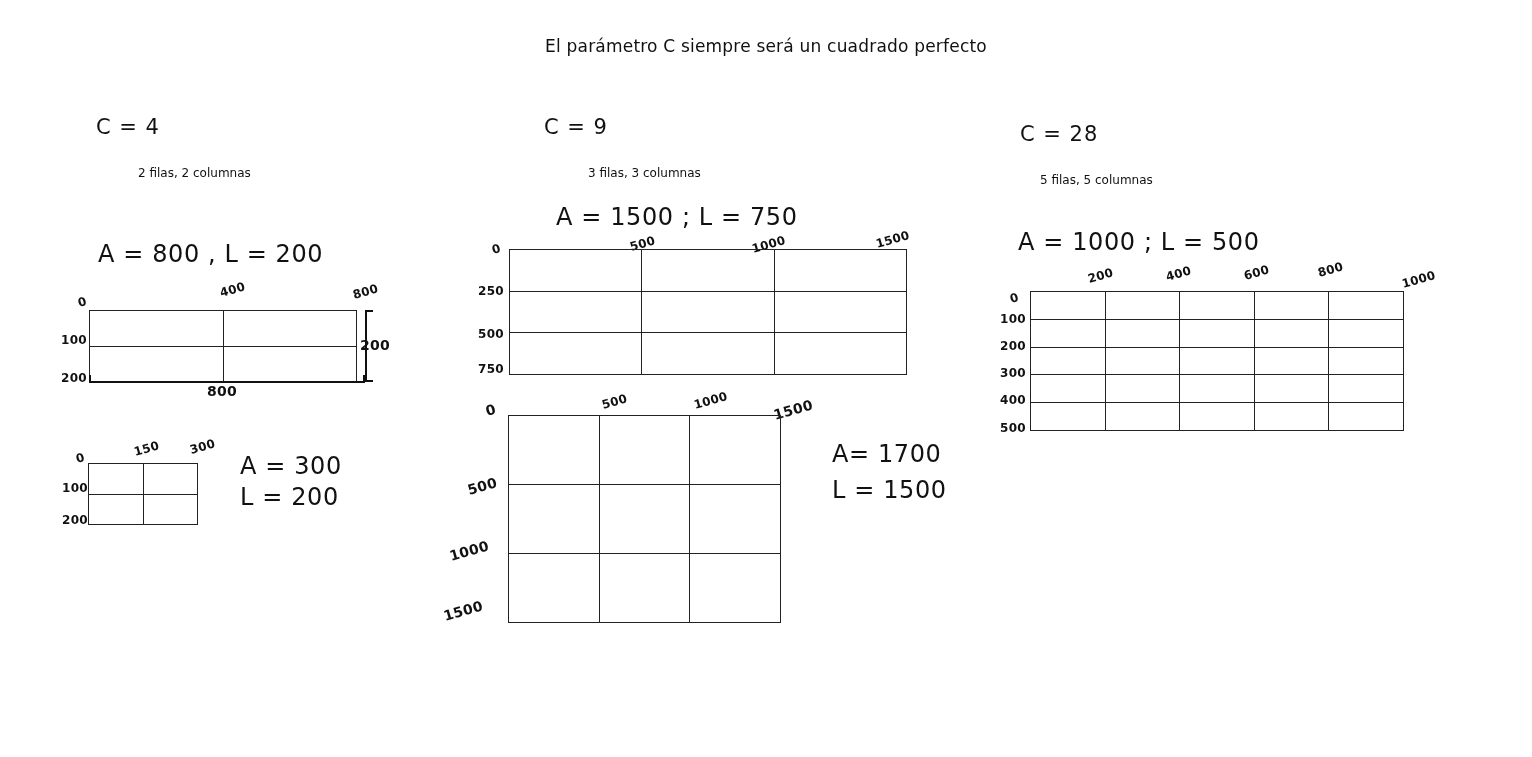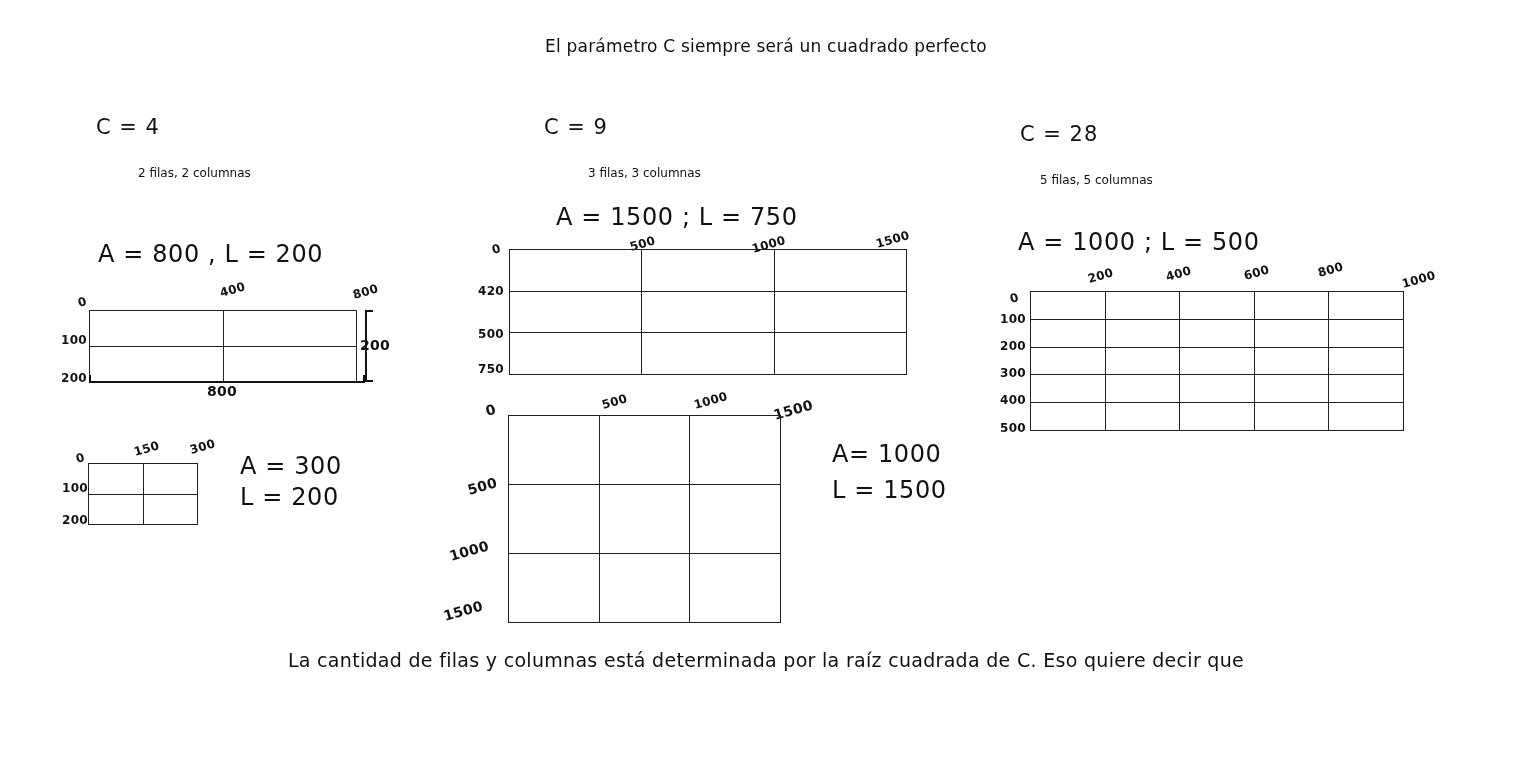--- a/index.html
+++ b/index.html
@@ -132,21 +132,21 @@
 <div class="abs case-label" style="top:115px; left:520px;margin-left:24px;">C = 9</div>
 <div class="abs case-sub" style="top:166px; left:540px;margin-left:48px;">3 filas, 3 columnas</div>
 
 <div class="abs ann" style="top:203px; left:556px;">A = 1500 ;  L = 750</div>
 
 <div class="abs tick rot" style="top:243px; left:494px;">0</div>
 <div class="abs tick rot" style="top:240px; left:632px;">500</div>
 <div class="abs tick rot" style="top:242px; left:754px;">1000</div>
 <div class="abs tick rot" style="top:237px; left:878px;">1500</div>
 
-<div class="abs tick" style="top:284px; left:478px;">420</div>
+<div class="abs tick" style="top:284px; left:478px;">250</div>
 <div class="abs tick" style="top:327px; left:478px;">500</div>
 <div class="abs tick" style="top:362px; left:478px;">750</div>
 
 <div class="abs grid" style="top:249px; left:509px; width:398px; height:126px; grid-template-columns:repeat(3,1fr); grid-template-rows:repeat(3,1fr);">
   <div class="cell"></div>
   <div class="cell"></div>
   <div class="cell"></div>
   <div class="cell"></div>
   <div class="cell"></div>
   <div class="cell"></div>
@@ -169,21 +169,21 @@
   <div class="cell"></div>
   <div class="cell"></div>
   <div class="cell"></div>
   <div class="cell"></div>
   <div class="cell"></div>
   <div class="cell"></div>
   <div class="cell"></div>
   <div class="cell"></div>
 </div>
 
-<div class="abs ann" style="top:440px; left:832px;">A= 1000</div>
+<div class="abs ann" style="top:440px; left:832px;">A= 1700</div>
 <div class="abs ann" style="top:476px; left:832px;">L = 1500</div>
 
 <div class="abs case-label" style="top:122px; left:1020px;">C = 28</div>
 <div class="abs case-sub" style="top:173px; left:1040px;">5 filas, 5 columnas</div>
 
 <div class="abs ann" style="top:228px; left:1018px;">A = 1000 ;  L = 500</div>
 
 <div class="abs tick rot" style="top:292px; left:1012px;">0</div>
 <div class="abs tick rot" style="top:272px; left:1090px;">200</div>
 <div class="abs tick rot" style="top:270px; left:1168px;">400</div>
@@ -219,14 +219,13 @@
   <div class="cell"></div>
   <div class="cell"></div>
   <div class="cell"></div>
   <div class="cell"></div>
   <div class="cell"></div>
   <div class="cell"></div>
   <div class="cell"></div>
 </div>
 
 <div class="abs footer">
-  <div>La cantidad de filas y columnas está determinada por la raíz cuadrada de C. Eso quiere decir que</div>
 </div>
 
 </body></html>

